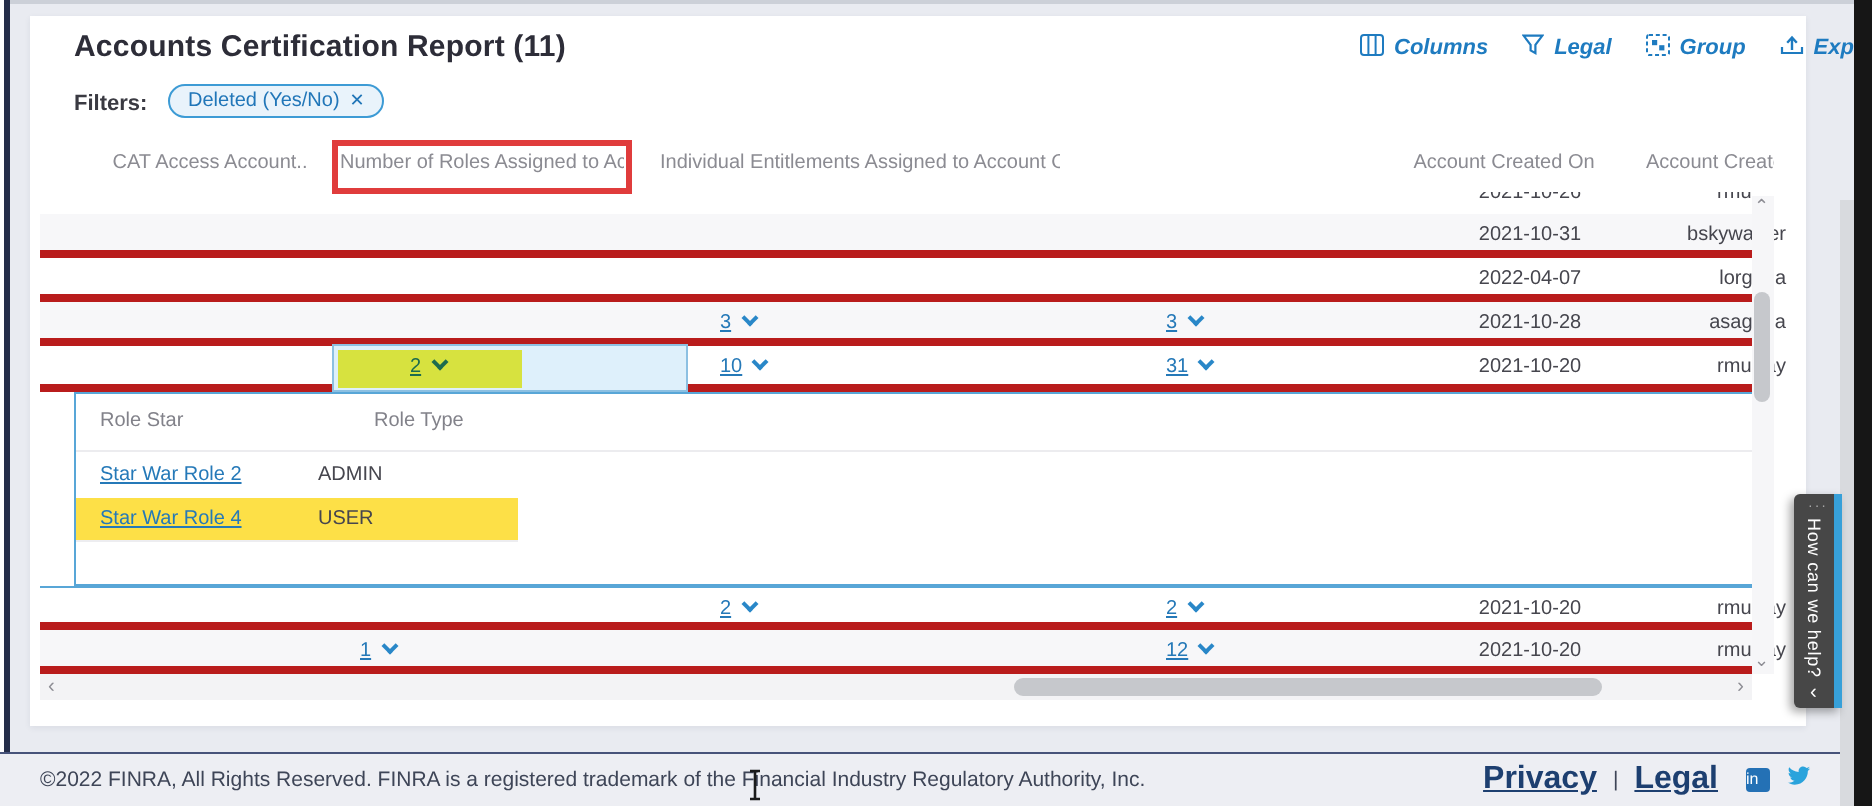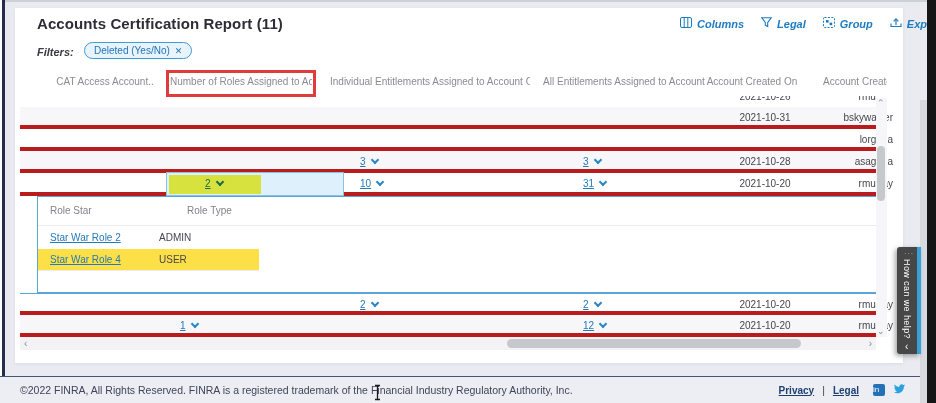--- a/index.html
+++ b/index.html
@@ -13,21 +13,21 @@
   .right-black { left:927px; top:0; width:9px; height:403px; background:#161616; z-index:40; }
   .gray-strip { left:920px; top:100px; width:8px; height:303px; background:#d8dade; z-index:30; }
 
   .card { left:15px; top:8px; width:888px; height:355px; background:#fff; box-shadow:0 1px 3px rgba(40,50,80,.08); }
 
   .page-title { left:37px; top:15px; font-size:15px; font-weight:bold; color:#2d2d38; letter-spacing:.1px; }
 
   .actions { top:17px; left:680px; display:flex; gap:17px; align-items:center; }
   .action { display:flex; align-items:center; gap:5px; color:#1e7bc0; font-size:11px; font-weight:bold; cursor:pointer;font-style:italic; }
 
-  .filters-label { left:37px; top:46px; font-size:11px; color:#3a3a42; font-weight:bold;font-style:italic; }
+  .filters-label { left:37px; top:46px; font-size:11px; color:#3a3a42; font-weight:bold; }
   .chip { left:84px; top:42px; height:17px; display:inline-flex; align-items:center; gap:5px;
           padding:0 9px; border:1px solid #3d9bd5; border-radius:9px; background:#e9f3fb;
           color:#2176b8; font-size:10px; }
   .chip b { font-size:9px; cursor:pointer; }
 
   .th { font-size:10px; color:#8b8b92; text-align:center; top:76px; white-space:nowrap; overflow:hidden; }
   .header-border { left:20px; top:97px; width:856px; height:1px; background:#e2e2e6; }
   .red-box { left:166px; top:70px; width:150px; height:27px; border:3px solid #e03c3c; z-index:5; }
 
   .row { left:20px; width:856px; height:22px; border-bottom:4px solid #b91c1c; background:#fff; }
@@ -73,21 +73,21 @@
               border-right:4px solid #37a0d9; border-radius:3px 0 0 3px; z-index:45;
               box-shadow:-2px 2px 5px rgba(0,0,0,.35); cursor:pointer; }
   .help-dots { position:absolute; left:7px; top:3px; color:#aaa; font-size:7px; letter-spacing:1px; }
   .help-text { position:absolute; left:5px; top:12px; writing-mode:vertical-rl; color:#fff;
                font-size:9px; letter-spacing:.4px; white-space:nowrap; }
   .help-chev { position:absolute; left:8px; bottom:2px; color:#fff; font-size:10px; }
 
   .footer { left:0; top:376px; width:936px; height:27px; background:#edeef3; border-top:1px solid #47537a; z-index:20; }
   .f-copy { position:absolute; left:20px; top:0; line-height:26px; font-size:10.5px; color:#3e4557; }
   .f-right { position:absolute; right:30px; top:0; height:26px; display:flex; align-items:center; gap:8px; }
-  .f-link { font-size:10px; font-weight:bold; color:#1d3f70; text-decoration:underline; cursor:pointer; }
+  .f-link { font-size:16px; font-weight:bold; color:#1d3f70; text-decoration:underline; cursor:pointer; }
   .f-div { color:#3e4557; font-size:10.5px; }
   .li-icon { width:12px; height:12px; background:#2471b5; border-radius:2px; color:#fff; font-size:8px;
              font-weight:normal; text-align:left; line-height:12px; cursor:pointer; margin-left:6px; }
   .cursor-ibeam { left:373px; top:384px; z-index:50; }
 </style>
 </head>
 <body>
 
 <div id="screen">
 
@@ -142,39 +142,39 @@
 
   <div class="abs filters-label">Filters:</div>
   <div class="abs chip">
     <span>Deleted (Yes/No)</span>
     <b>✕</b>
   </div>
 
   <div class="abs th" style="left:40px;width:130px;">CAT Access Account..</div>
   <div class="abs th" style="left:170px;width:142px;z-index:6;">Number of Roles Assigned to Accounts</div>
   <div class="abs th" style="left:330px;width:200px;">Individual Entitlements Assigned to Account Outside of Role</div>
-  <div class="abs th" style="left:538px;width:172px;">All Entitlements Assigned to Account</div>
   <div class="abs th" style="left:702px;width:100px;">Account Created On</div>
   <div class="abs th" style="left:823px;width:64px;text-align:left;">Account Created B</div>
   <div class="abs red-box"></div>
   <div class="abs header-border"></div>
 
   <div class="abs clip-row">
     <div class="clip-inner">
       <span class="cell c-date">2021-10-26</span>
       <span class="cell c-user">rmurray</span>
     </div>
   </div>
 
   <div class="abs row alt" style="top:107px;">
     <span class="cell c-date">2021-10-31</span>
     <span class="cell c-user">bskywalker</span>
   </div>
 
   <div class="abs row" style="top:129px;">
+    <span class="cell c-date">2022-04-07</span>
     <span class="cell c-user">lorgana</span>
   </div>
 
   <div class="abs row alt" style="top:151px;">
     <span class="cell c-ind numlink"><a>3</a><i class="chev"></i></span>
     <span class="cell c-all numlink"><a>3</a><i class="chev"></i></span>
     <span class="cell c-date">2021-10-28</span>
     <span class="cell c-user">asagoua</span>
   </div>
 

